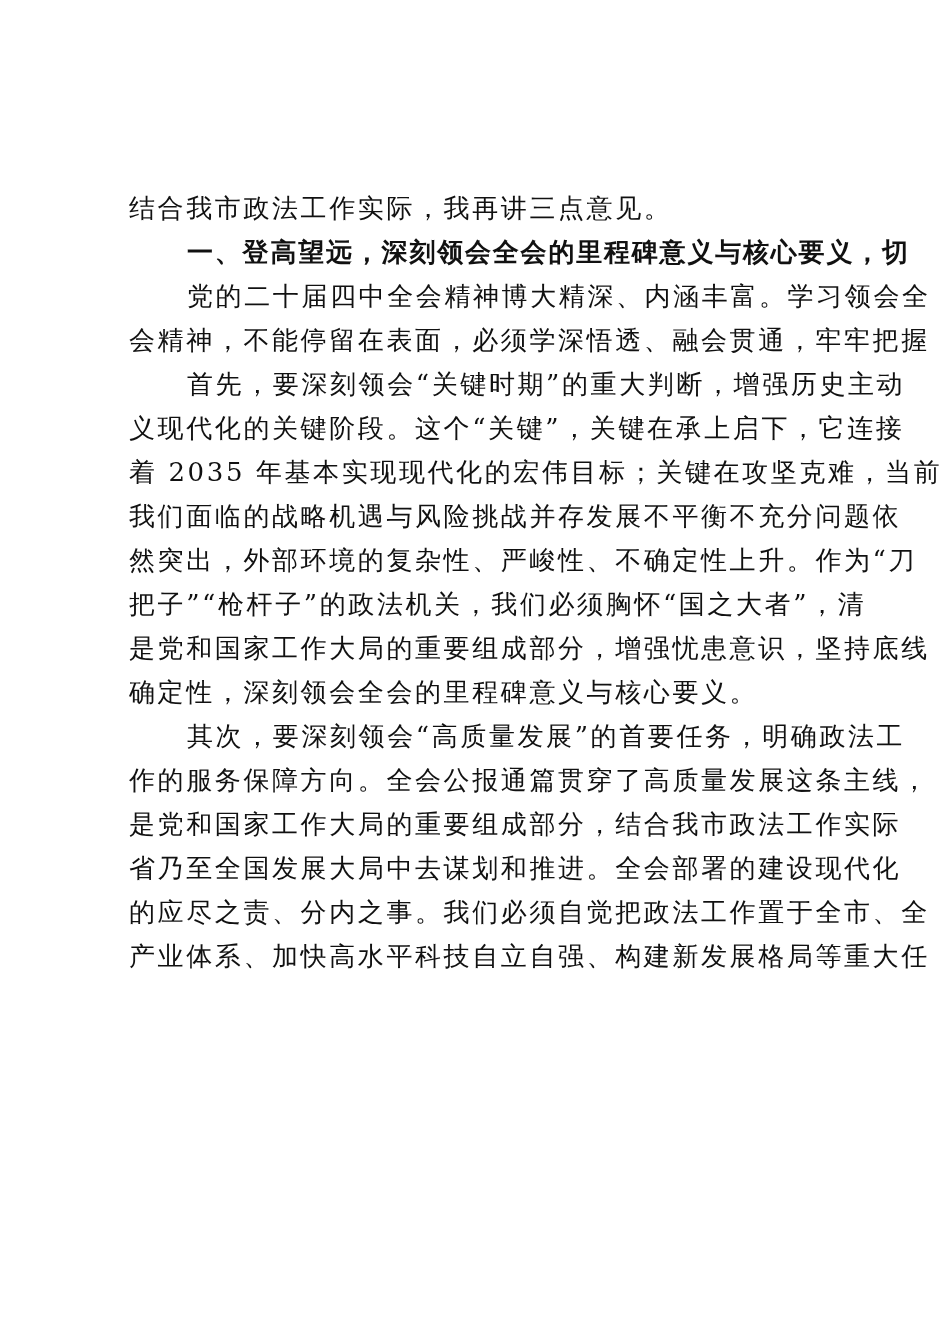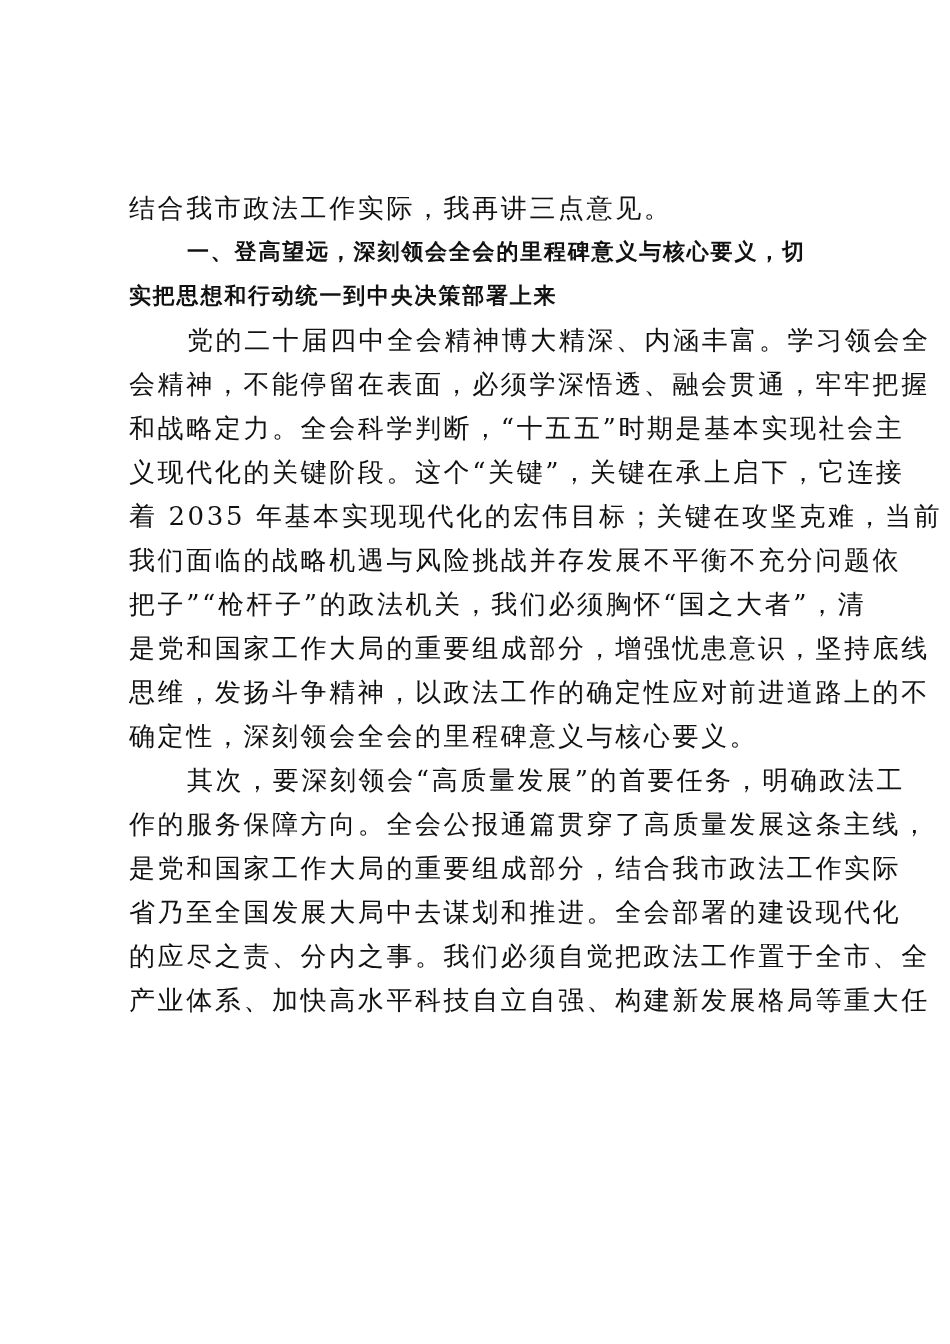--- a/index.html
+++ b/index.html
@@ -37,44 +37,43 @@
       white-space: nowrap;
       overflow: visible;
     }
     .line.indent {
       padding-left: 58px;
     }
     .line.heading {
       font-weight: bold;
       font-family: "DejaVu Sans", "Liberation Sans", sans-serif;
       letter-spacing: 1.8px;
-      font-size: 22px;
+      font-size: 26px;
     }
   </style>
 </head>
 <body>
 
 <div class="page">
   <div class="body-text">
 
     <div class="line">结合我市政法工作实际，我再讲三点意见。</div>
 
     <div class="line heading indent">一、登高望远，深刻领会全会的里程碑意义与核心要义，切</div>
-    <div class="line heading">实把思想和行动统一到中央决策部署上来</div>
 
     <div class="line indent">党的二十届四中全会精神博大精深、内涵丰富。学习领会全</div>
     <div class="line">会精神，不能停留在表面，必须学深悟透、融会贯通，牢牢把握</div>
 
-    <div class="line">和战略定力。全会科学判断，“十五五”时期是基本实现社会主</div>
+    <div class="line indent">首先，要深刻领会“关键时期”的重大判断，增强历史主动</div>
     <div class="line">义现代化的关键阶段。这个“关键”，关键在承上启下，它连接</div>
     <div class="line">着 2035 年基本实现现代化的宏伟目标；关键在攻坚克难，当前</div>
     <div class="line">我们面临的战略机遇与风险挑战并存发展不平衡不充分问题依</div>
+    <div class="line">然突出，外部环境的复杂性、严峻性、不确定性上升。作为“刀</div>
     <div class="line">把子”“枪杆子”的政法机关，我们必须胸怀“国之大者”，清</div>
     <div class="line">是党和国家工作大局的重要组成部分，增强忧患意识，坚持底线</div>
-    <div class="line">思维，发扬斗争精神，以政法工作的确定性应对前进道路上的不</div>
     <div class="line">确定性，深刻领会全会的里程碑意义与核心要义。</div>
 
     <div class="line indent">其次，要深刻领会“高质量发展”的首要任务，明确政法工</div>
     <div class="line">作的服务保障方向。全会公报通篇贯穿了高质量发展这条主线，</div>
     <div class="line">是党和国家工作大局的重要组成部分，结合我市政法工作实际</div>
     <div class="line">省乃至全国发展大局中去谋划和推进。全会部署的建设现代化</div>
     <div class="line">的应尽之责、分内之事。我们必须自觉把政法工作置于全市、全</div>
     <div class="line">产业体系、加快高水平科技自立自强、构建新发展格局等重大任</div>
 
   </div>

